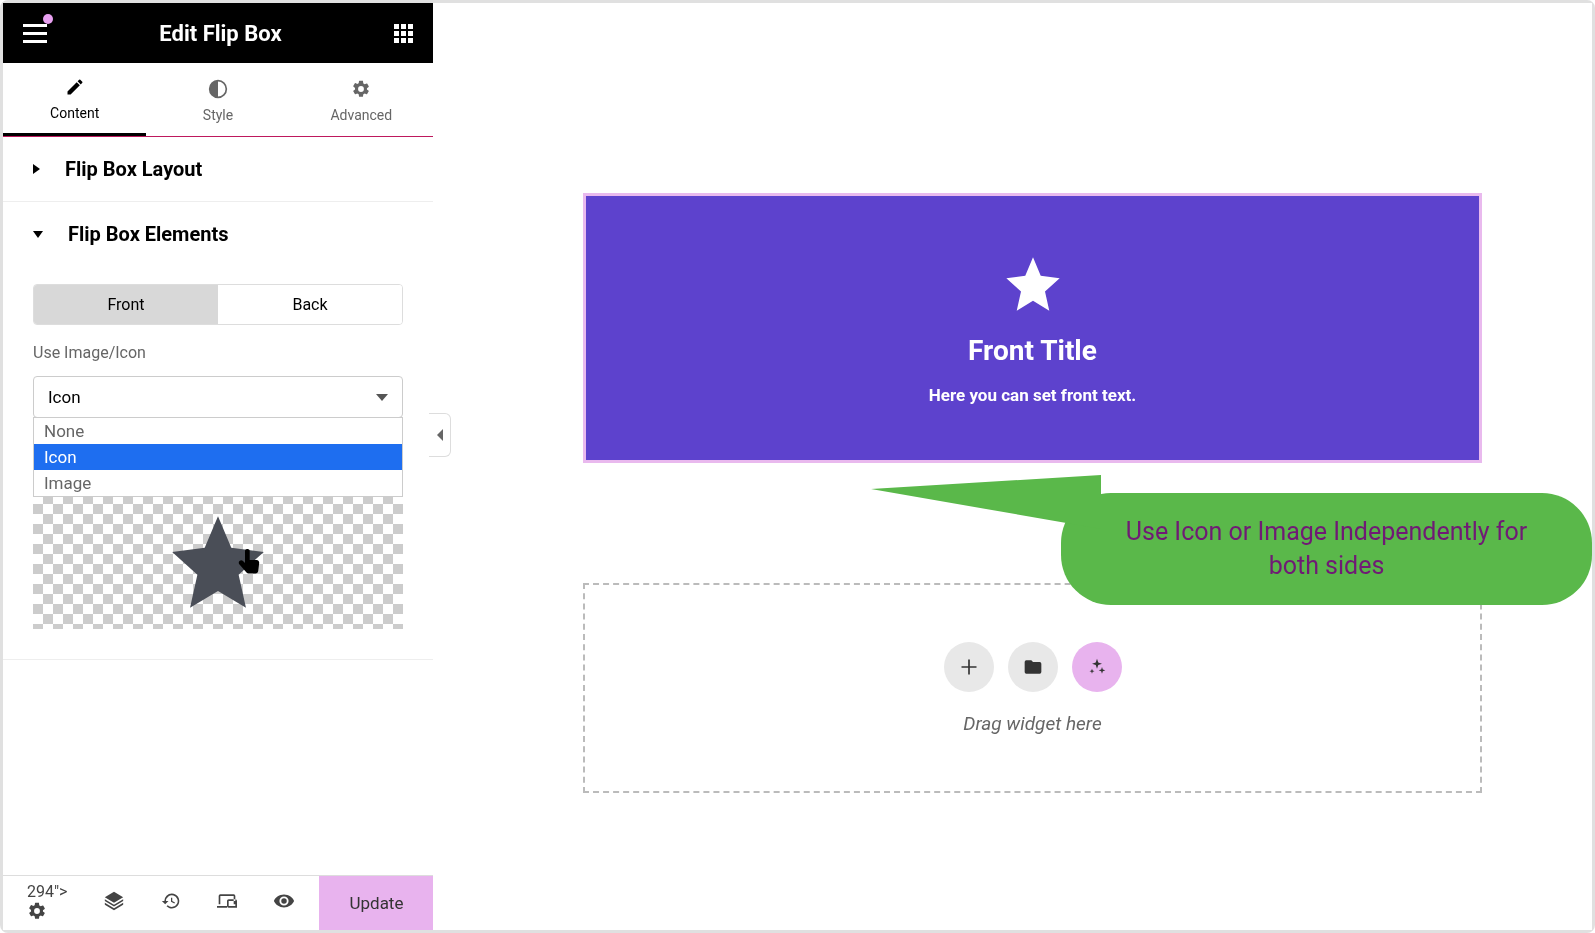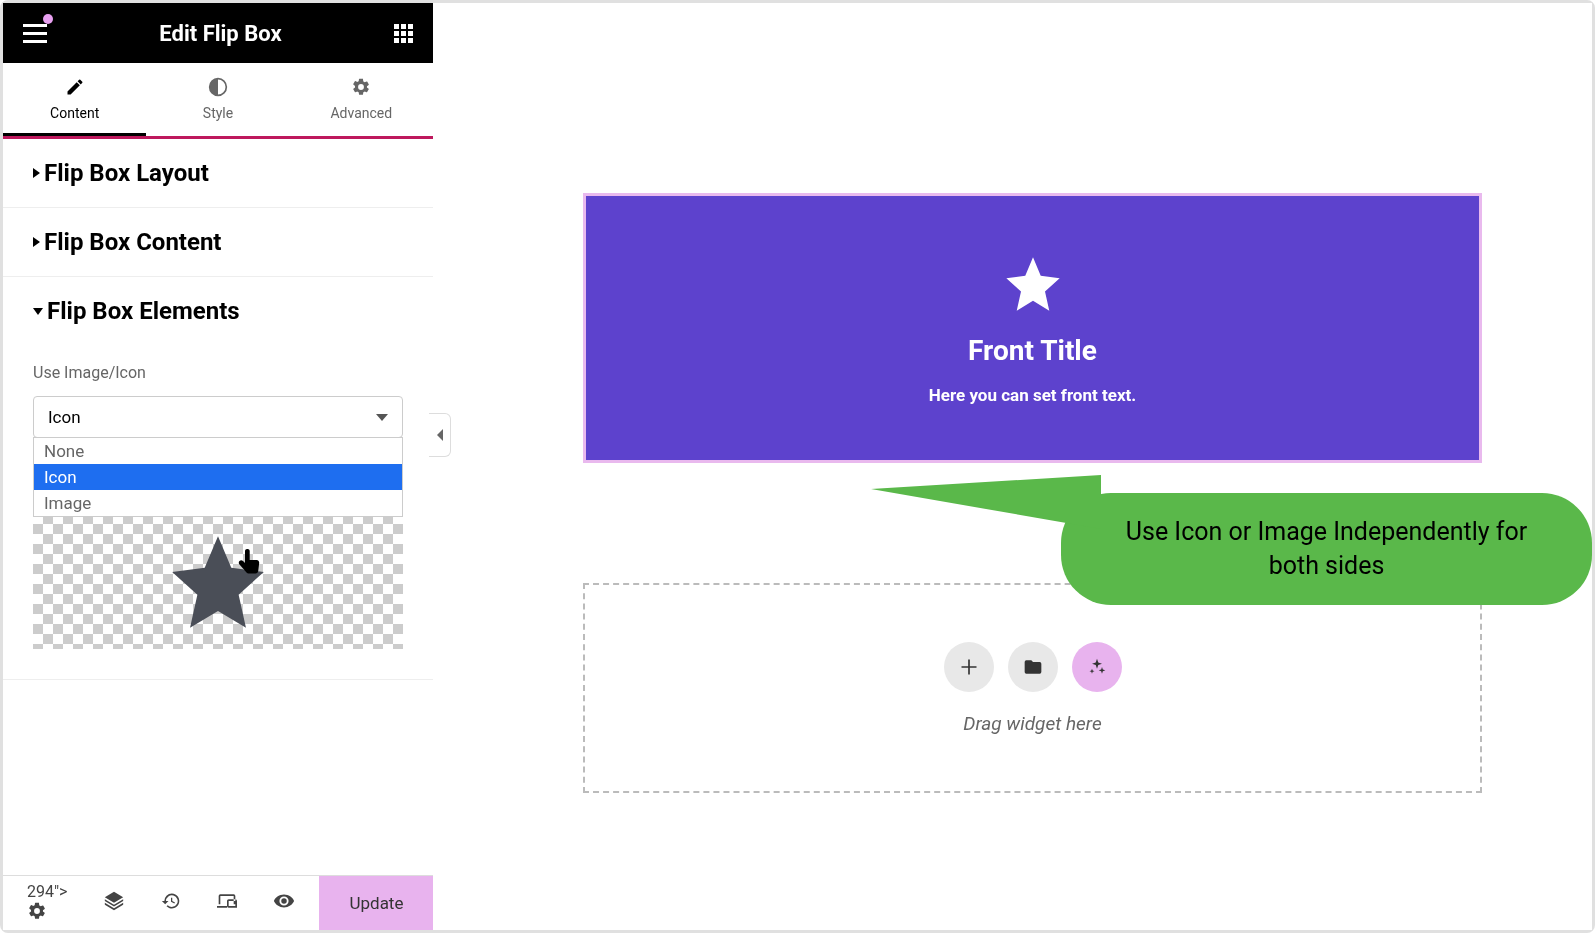--- a/index.html
+++ b/index.html
@@ -71,21 +71,22 @@
       gap: 2px;
     }
     .apps-icon span {
       width: 5px;
       height: 5px;
       background: #fff;
     }
     
     .tabs {
       display: flex;
-      border-bottom: 3px solid #be185d;
+      border-bottom: 1px solid #be185d;
+      align-items: center;
     }
     .tab {
       flex: 1;
       display: flex;
       flex-direction: column;
       align-items: center;
       padding: 14px 0 12px;
       gap: 8px;
       cursor: pointer;
       color: #666;
@@ -97,25 +98,25 @@
     .tab-label {
       font-size: 14px;
     }
     
     .section {
       border-bottom: 1px solid #eee;
     }
     .section-header {
       display: flex;
       align-items: center;
-      gap: 4px;
+      gap: 25px;
       padding: 20px 30px;
       cursor: pointer;
       font-weight: 700;
-      font-size: 24px;
+      font-size: 20px;
     }
     .caret {
       width: 0;
       height: 0;
     }
     .caret-right {
       border-left: 7px solid #000;
       border-top: 5px solid transparent;
       border-bottom: 5px solid transparent;
     }
@@ -304,21 +305,21 @@
     .flip-text {
       font-size: 17px;
       font-weight: 700;
     }
     
     .callout {
       position: absolute;
       left: 628px;
       top: 490px;
       background: #5ab84a;
-      color: #000000;
+      color: #701a75;
       padding: 22px 44px;
       border-radius: 50px;
       font-size: 25px;
       max-width: 560px;
       text-align: center;
       line-height: 1.35;
       z-index: 20;
     }
     .callout::before {
       content: "";
@@ -415,33 +416,31 @@
       </div>
     </div>
 
     <div class="section">
       <div class="section-header">
         <div class="caret caret-right"></div>
         <span>Flip Box Layout</span>
       </div>
     </div>
 
-    <div class="section">
-      <div class="section-header">
-        <div class="caret caret-right"></div>
-        <span>Flip Box Content</span>
-      </div>
-    </div>
 
     <div class="section">
       <div class="section-header">
         <div class="caret caret-down"></div>
         <span>Flip Box Elements</span>
       </div>
       <div class="section-body">
+        <div class="toggle-group">
+          <div class="toggle-btn active">Front</div>
+          <div class="toggle-btn">Back</div>
+        </div>
         <div class="field-label">Use Image/Icon</div>
         <div class="select-box">
           <span>Icon</span>
           <div class="select-caret"></div>
           <div class="dropdown-list">
             <div class="dropdown-item">None</div>
             <div class="dropdown-item selected">Icon</div>
             <div class="dropdown-item">Image</div>
           </div>
         </div>

